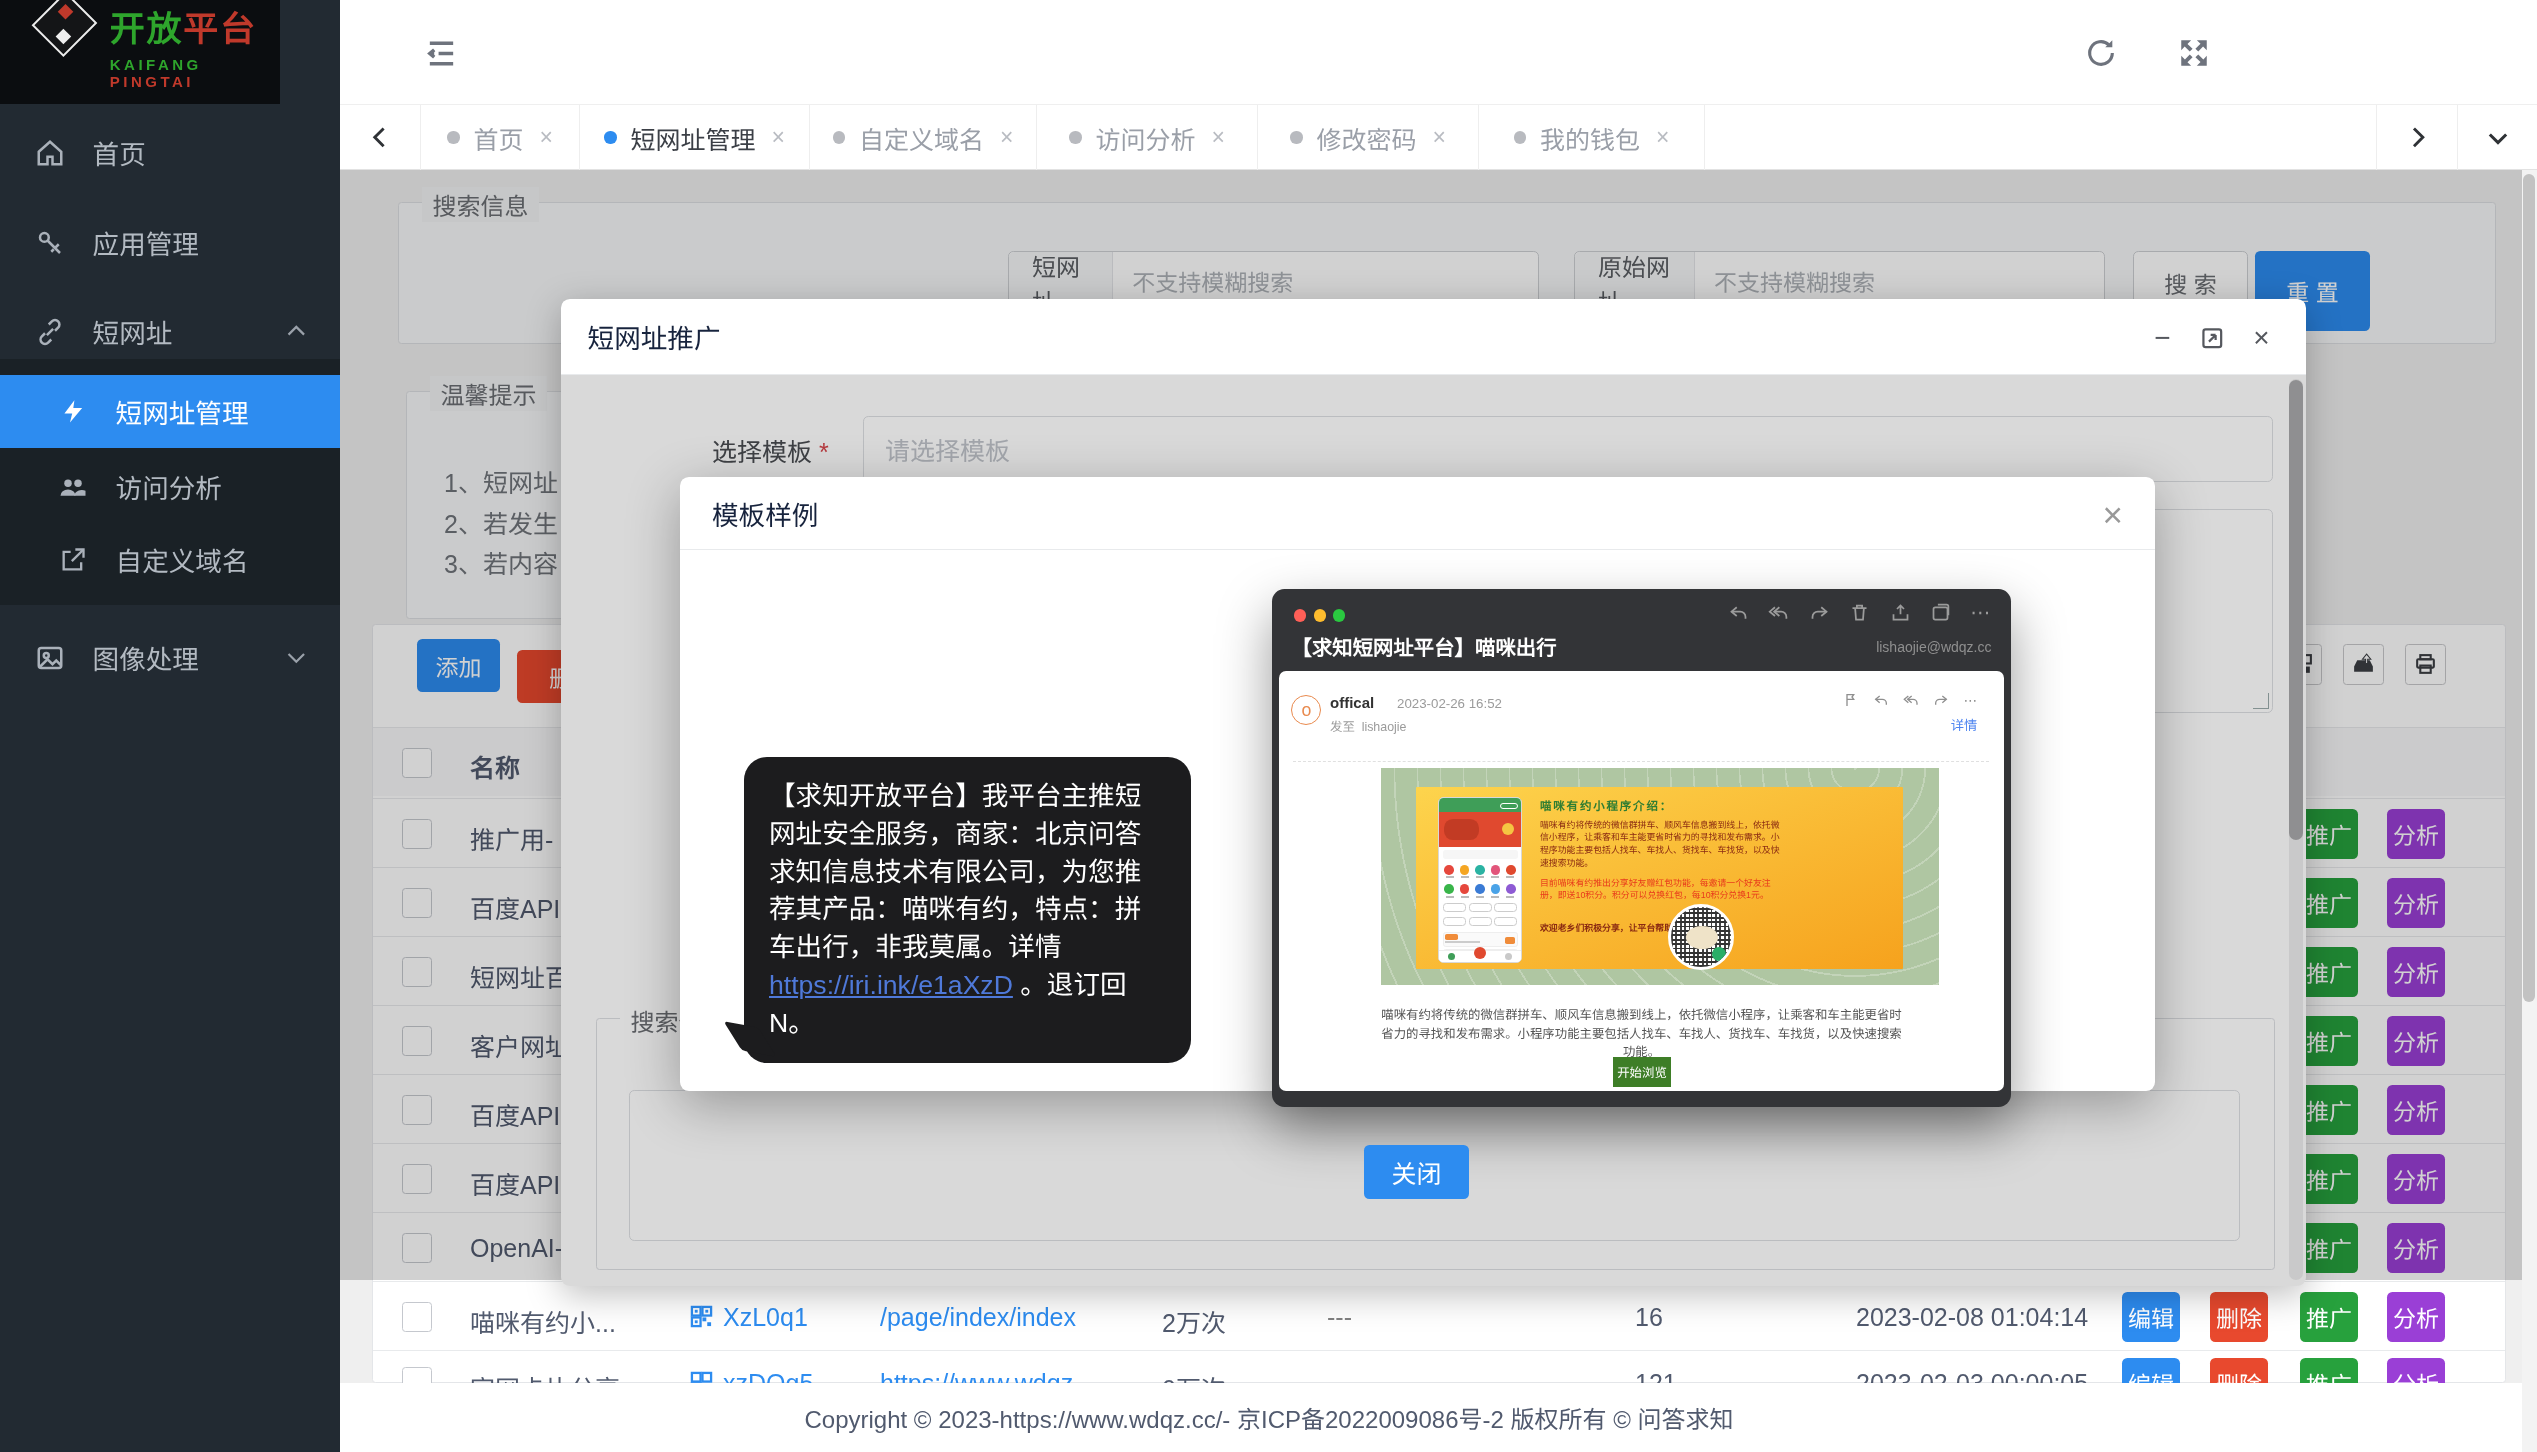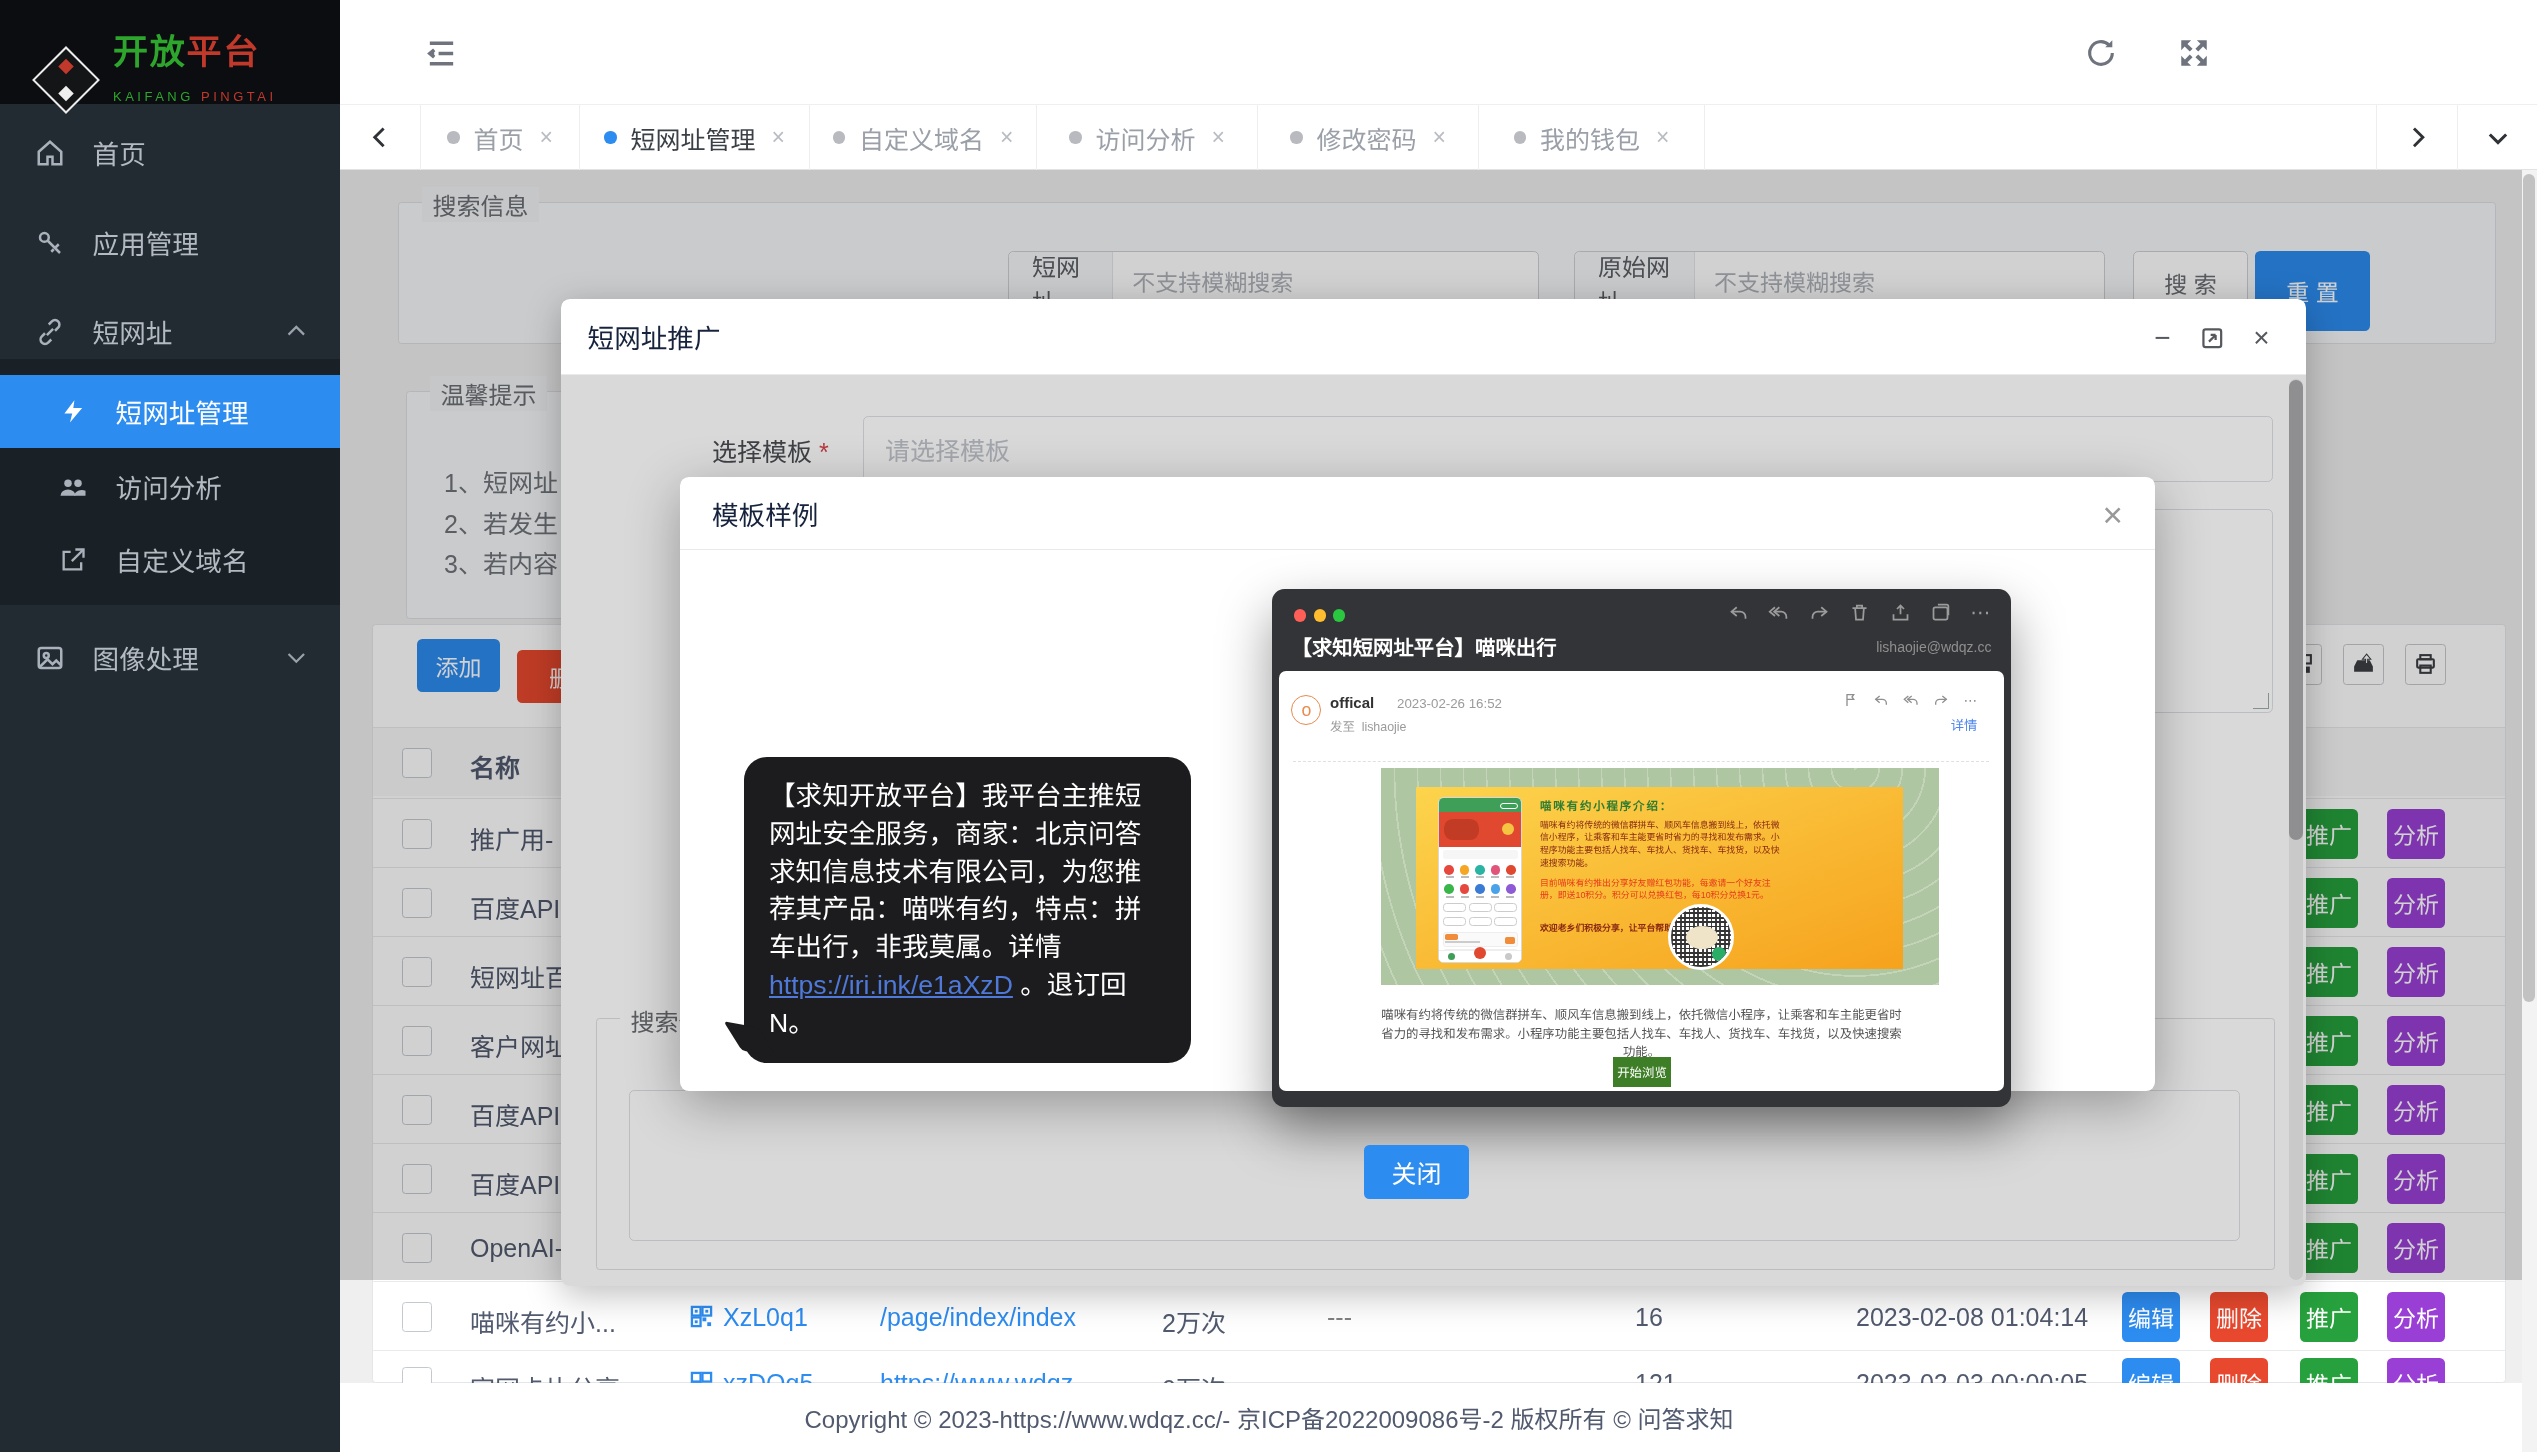--- a/index.html
+++ b/index.html
@@ -2,28 +2,28 @@
 <html lang="zh-CN" style="font-size:14px"><head>
 <meta charset="utf-8">
 <style>
   *{margin:0;padding:0;box-sizing:border-box}
   html,body{width:2538px;height:1452px}
   body{position:relative;overflow:hidden;background:#fff;font-family:"Liberation Sans","DejaVu Sans",sans-serif;color:#515a6e}
   .abs{position:absolute}
   svg{display:block}
   
   .sidebar{left:0;top:0;width:340px;height:1452px;background:#222a32;z-index:3}
-  .logo{left:0;top:0;width:340px;height:104px;background:#0b0d10;display:flex;align-items:flex-end;padding-left:42px;gap:23px}
+  .logo{left:0;top:0;width:280px;height:104px;background:#0b0d10;display:flex;align-items:flex-start;padding-left:42px;gap:23px}
   .logo-diamond{width:48px;height:48px;border:2.7px solid #ececec;transform:rotate(45deg);position:relative;background:#141517}
   .logo-diamond i{position:absolute;width:10.6px;height:10.6px}
   .logo-diamond .r1{left:7px;top:7px;background:#c0392b}
   .logo-diamond .r2{right:7px;bottom:7px;background:#efefef}
   .logo-txt .t{font-size:35px;font-weight:bold;letter-spacing:1.8px}
   .logo-txt .t .g{color:#2ea52c}.logo-txt .t .r{color:#c0392b}
-  .logo-txt .s{font-size:13px;letter-spacing:3.5px;font-weight:normal;margin-top:15px}
+  .logo-txt .s{font-size:15px;letter-spacing:3.5px;font-weight:bold;margin-top:5px}
   .logo-txt .s .g{color:#2ea52c}.logo-txt .s .r{color:#c0392b}
   .snav{left:0;width:340px;height:57px;display:flex;align-items:center;color:#b3bac2;font-size:26.6px;gap:26.6px;padding-left:34px;cursor:pointer}
   .snav .ic{width:32px;display:flex;justify-content:center;color:#aab1ba}
   .snav .chev{position:absolute;right:30px;color:#9aa1aa}
   .subwrap{left:0;top:359px;width:340px;height:246px;background:#1a2126}
   .snav.sub{padding-left:57px}
   .snav.active{background:#2d8cf0;color:#fff;height:73px}
   .snav.active .ic{color:#fff}
   
   .tophdr{left:340px;top:0;width:2198px;height:105px;background:#fff;border-bottom:0.9px solid #efefef;z-index:2}

